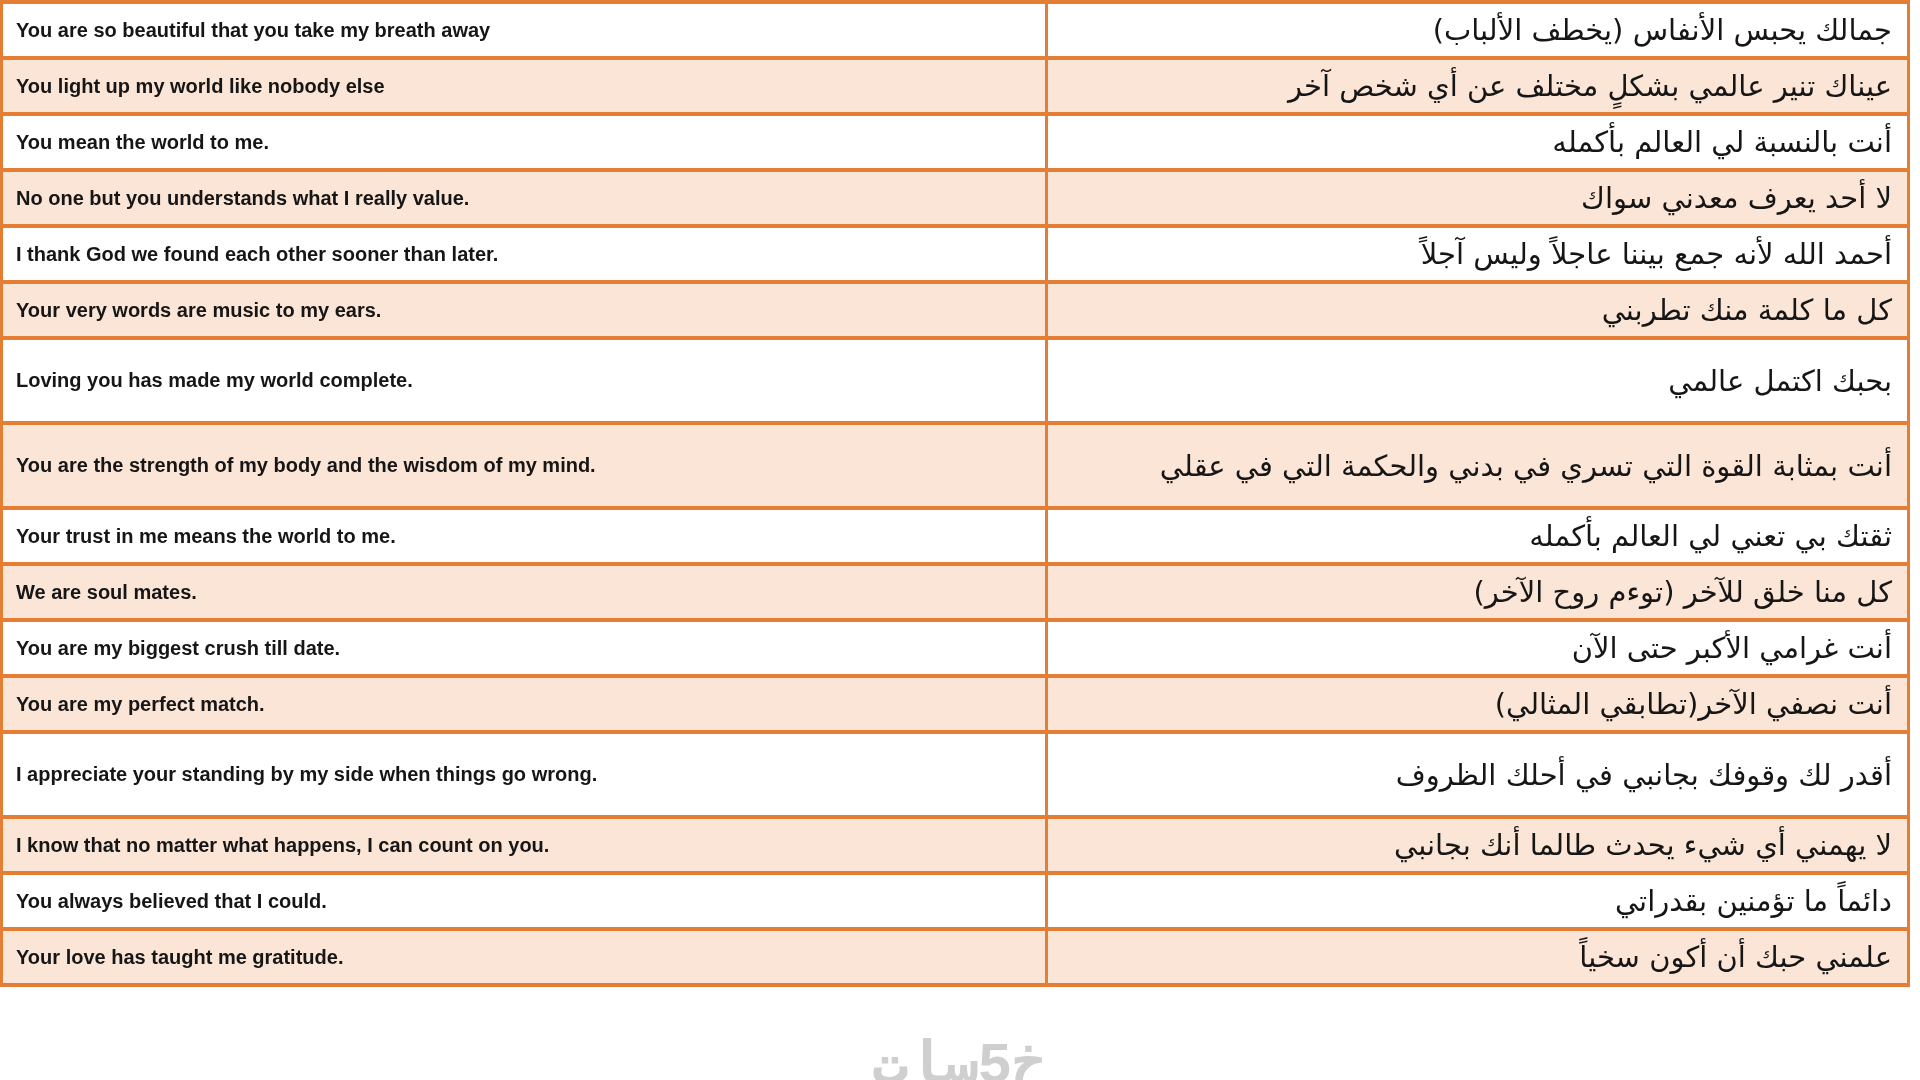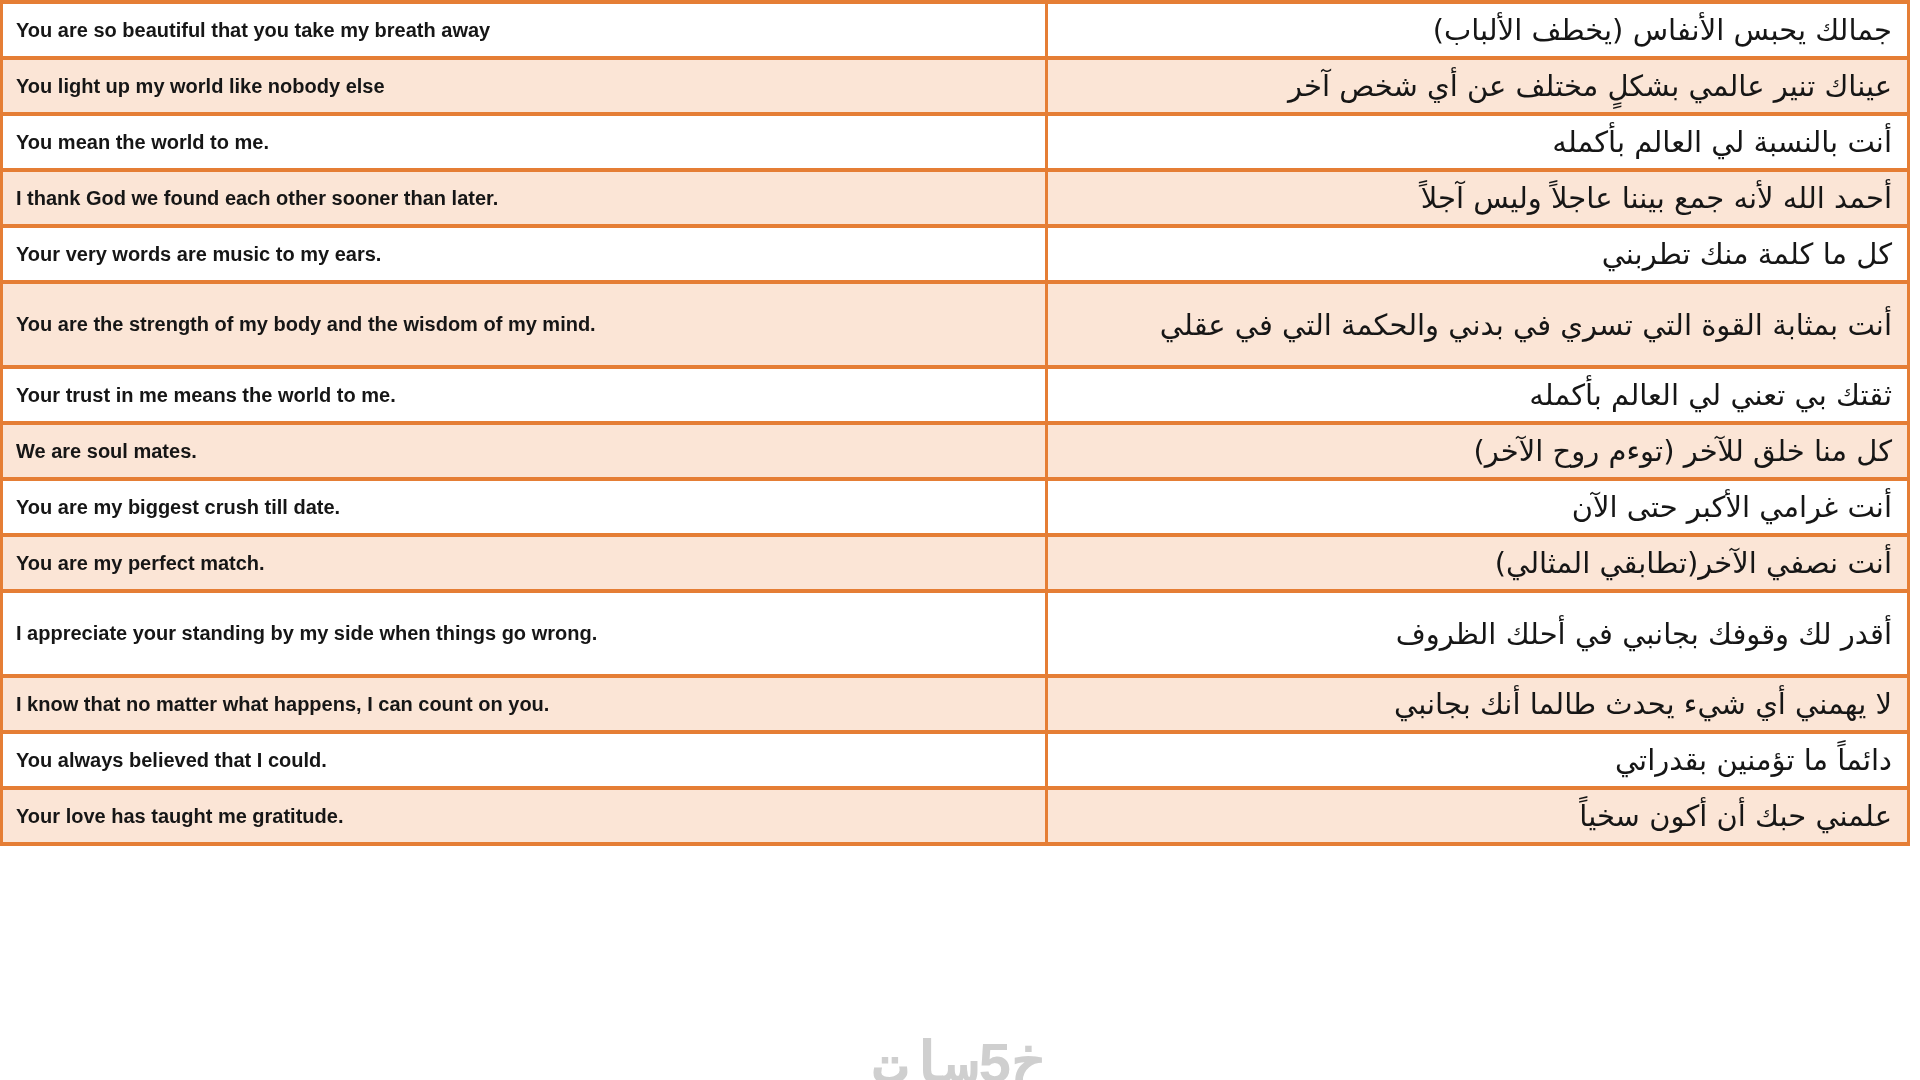--- a/index.html
+++ b/index.html
@@ -78,26 +78,34 @@
     </tr>
     <tr>
       <td class="en">You light up my world like nobody else</td>
       <td class="ar">عيناك تنير عالمي بشكلٍ مختلف عن أي شخص آخر</td>
     </tr>
     <tr>
       <td class="en">You mean the world to me.</td>
       <td class="ar">أنت بالنسبة لي العالم بأكمله</td>
     </tr>
     <tr>
+      <td class="en">No one but you understands what I really value.</td>
+      <td class="ar">لا أحد يعرف معدني سواك</td>
+    </tr>
+    <tr>
       <td class="en">I thank God we found each other sooner than later.</td>
       <td class="ar">أحمد الله لأنه جمع بيننا عاجلاً وليس آجلاً</td>
     </tr>
     <tr>
       <td class="en">Your very words are music to my ears.</td>
       <td class="ar">كل ما كلمة منك تطربني</td>
+    </tr>
+    <tr class="tall">
+      <td class="en">Loving you has made my world complete.</td>
+      <td class="ar">بحبك اكتمل عالمي</td>
     </tr>
     <tr class="tall">
       <td class="en">You are the strength of my body and the wisdom of my mind.</td>
       <td class="ar">أنت بمثابة القوة التي تسري في بدني والحكمة التي في عقلي</td>
     </tr>
     <tr>
       <td class="en">Your trust in me means the world to me.</td>
       <td class="ar">ثقتك بي تعني لي العالم بأكمله</td>
     </tr>
     <tr>

